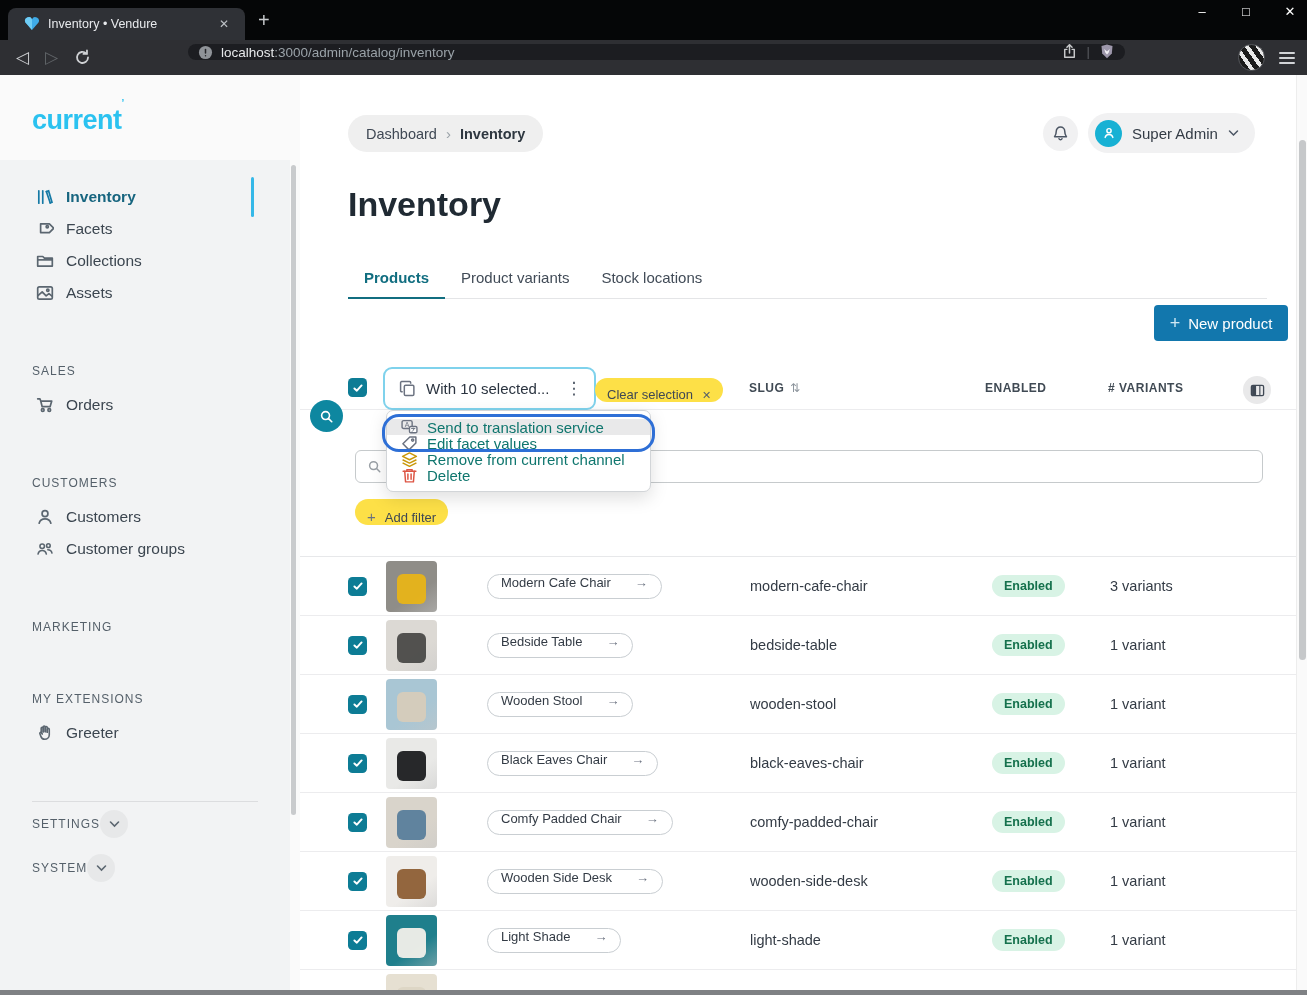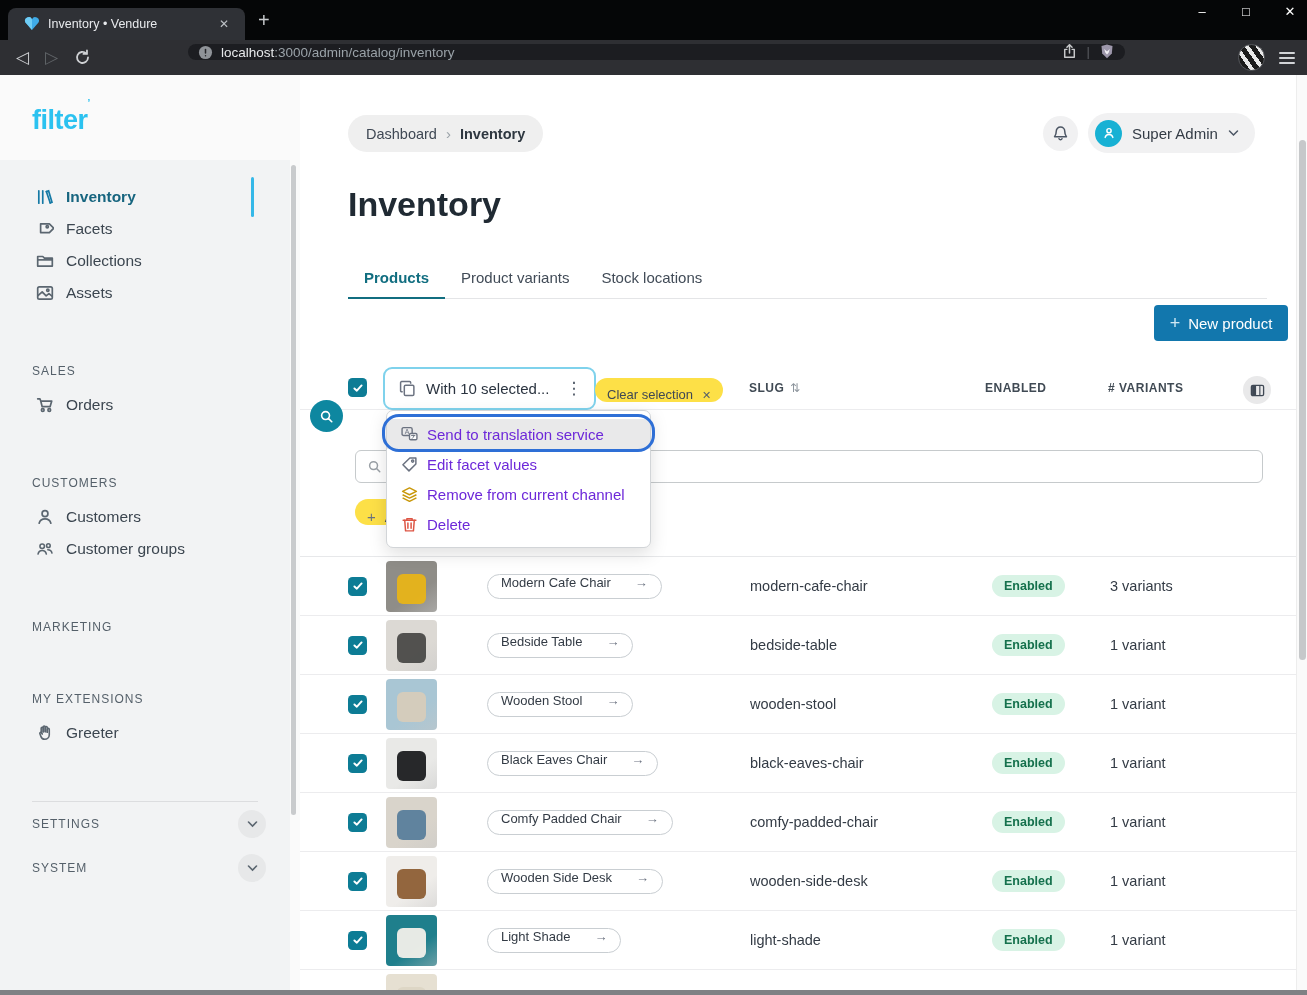--- a/index.html
+++ b/index.html
@@ -45,21 +45,21 @@
   .nav-section-title { padding-left:32px; font-size:12px; letter-spacing:1px; color:#55606a; height:20px;
           line-height:20px; margin-bottom:8px; }
   .nav-section { margin-bottom:52px; }
   .nav-item { position:relative; height:32px; display:flex; align-items:center; padding-left:36px; gap:12px;
           font-size:15.5px; color:#3c4650; cursor:default; }
   .nav-item .ic { display:flex; color:#5b6670; }
   .nav-item.active { color:#17657f; font-weight:700; }
   .nav-item.active .ic { color:#1579a5; }
   .active-bar { position:absolute; left:251px; top:-4px; width:3px; height:40px; background:var(--active-cyan,#35b8e8); border-radius:2px; }
   .side-divider { margin:28px 32px 0 32px; border-top:1px solid #dcdddf; }
-  .collapse-row { height:44px; margin:0 24px 0 32px; display:flex; align-items:center; justify-content:space-between; }
+  .collapse-row { height:44px; margin:0 24px 0 32px; display:flex; align-items:center; }
   .collapse-row:first-of-type { margin-top:24px; }
   .collapse-title { font-size:12px; letter-spacing:1px; color:#55606a; }
   .chev-btn { width:28px; height:28px; border-radius:50%; background:#e7e8e9; display:flex; align-items:center; justify-content:center; }
 
   
   .main { position:relative; flex:1; background:#fff; overflow:hidden; }
   .breadcrumb { position:absolute; left:48px; top:40px; height:37px; background:#efefef; border-radius:19px;
           display:flex; align-items:center; padding:0 18px; gap:9px; font-size:14.5px; color:#3f4854; }
   .bc-current { font-weight:700; color:#2e3740; }
   .bc-sep { color:#9aa2a8; font-size:15px; }
@@ -101,21 +101,21 @@
   .search-circle { position:absolute; left:10px; top:325px; width:33px; height:32px; border-radius:50%;
           background:#0e87a0; display:flex; align-items:center; justify-content:center; z-index:2; }
   .search-input { position:absolute; left:55px; top:375px; width:908px; height:33px; border:1px solid #c6cacc;
           border-radius:6px; background:#fff; display:flex; align-items:center; padding:0 11px; color:#9aa0a6; }
   .addfilter-chip { position:absolute; left:55px; top:424px; height:26px; border-radius:13px; }
   .addfilter-chip .plus { font-size:15px; color:#6b7280; }
 
   
   .dropdown { position:absolute; left:86px; top:335px; width:265px; background:#fff; border:1px solid #d2d5d8;
           border-radius:7px; box-shadow:0 6px 18px rgba(0,0,0,0.13); padding:8px 0; z-index:5; }
-  .menu-item { height:30px; display:flex; align-items:center; gap:9px; padding:0 14px; font-size:15px; color:#6d28d9; }
+  .menu-item { height:16px; display:flex; align-items:center; gap:9px; padding:0 14px; font-size:15px; color:#0f766e; }
   .menu-item.hl { background:#e9e9ea; }
   .annotation-ring { position:absolute; left:82px; top:339px; width:273px; height:38px; border:3px solid var(--annotation-blue,#2e6fd6);
           border-radius:17px; z-index:6; pointer-events:none; }
 
   
   .rows { position:absolute; left:0; top:481px; right:11px; border-top:1px solid #e7e8ea; }
   .prow { height:59px; display:flex; align-items:center; padding-left:48px; border-bottom:1px solid #ececee; }
   .row-check { flex:none; }
   .thumb { flex:none; position:relative; width:51px; height:51px; border-radius:4px; margin-left:19px; overflow:hidden; }
   .thumb-accent { position:absolute; left:11px; top:13px; width:29px; height:30px; border-radius:6px; opacity:0.95; }
@@ -190,21 +190,21 @@
     <div class="hamburger">
         <i></i>
         <i></i>
         <i></i>
       </div>
   </div>
 
   <div class="app">
 
     <aside class="sidebar">
-      <div class="logo"><span>filter</span><sup>’</sup></div>
+      <div class="logo"><span>current</span><sup>’</sup></div>
       <div class="nav-panel">
 
         <div class="nav-section">
           <div class="nav-item active">
             <span class="ic">
                 <svg width="18" height="18" viewBox="0 0 16 16" fill="none" stroke="currentColor" stroke-width="1.5" stroke-linecap="round">
                   <path d="M2.5 2.5 V13.5"></path>
                   <path d="M6 2.5 V13.5"></path>
                   <path d="M9.2 3.2 L12.6 13.2"></path>
                   <path d="M9.2 3.2 L11.2 2.6 L14.2 12.6 L12.6 13.2"></path>

